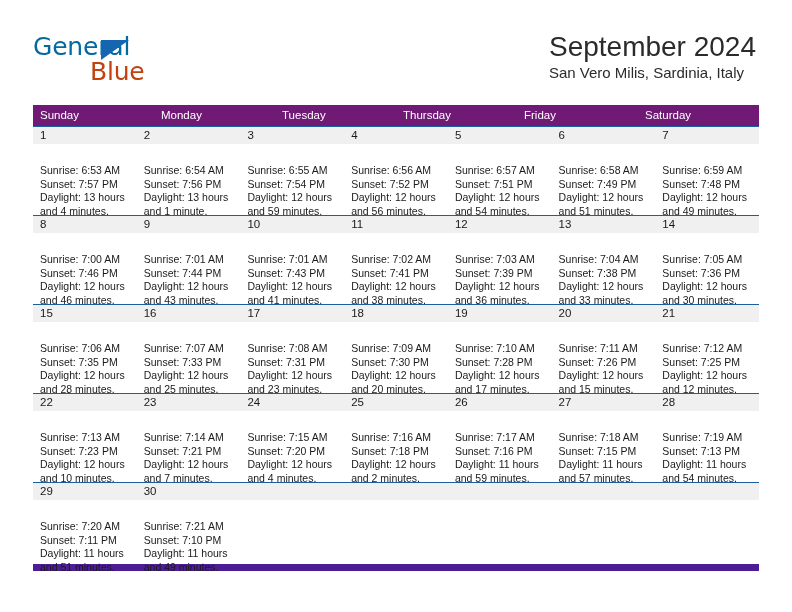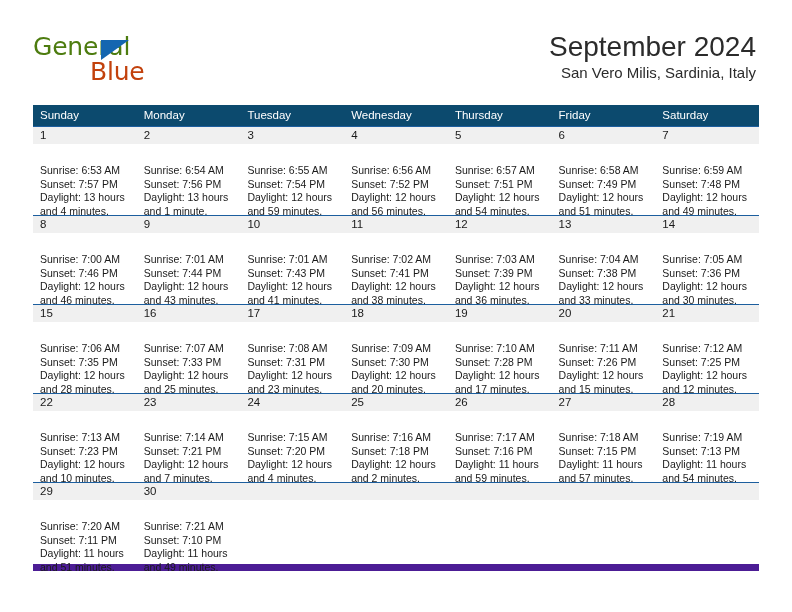--- a/index.html
+++ b/index.html
@@ -35,21 +35,21 @@
     top: 32px;
     width: 230px;
     height: 52px;
   }
   .brand-general {
     position: absolute;
     left: 0;
     top: 0;
     font-size: 25px;
     letter-spacing: -0.2px;
-    color: #4d7c0f;
+    color: #0369a1;
     font-family: "DejaVu Sans", sans-serif;
     font-weight: 400;
   }
   .brand-flag {
     position: absolute;
     left: 68px;
     top: 8px;
     width: 0;
     height: 0;
     border-left: 28px solid #1466b0;
@@ -62,21 +62,21 @@
     font-size: 25px;
     letter-spacing: -0.2px;
     color: #c2410c;
     font-family: "DejaVu Sans", sans-serif;
     font-weight: 400;
   }
   .title-block {
     position: absolute;
     right: 36px;
     top: 30px;
-    text-align: right;
+    text-align: left;
   }
   .cal-title {
     font-size: 28px;
     color: #2b2b2b;
     font-weight: 400;
     line-height: 34px;
     white-space: nowrap;
   }
   .cal-subtitle {
     margin-top: 0;
@@ -89,21 +89,21 @@
 
   
   .calendar {
     position: absolute;
     left: 33px;
     top: 105px;
     width: 726px;
   }
   .weekdays {
     display: flex;
-    background: #0c4a6e;
+    background: #701a75;
     height: 21px;
   }
   .weekday {
     flex: 1 1 0;
     min-width: 0;
     color: #ffffff;
     font-size: 11.5px;
     line-height: 21px;
     padding-left: 7px;
     box-sizing: border-box;
@@ -169,21 +169,20 @@
     </div>
 
   </div>
 
   <div class="calendar">
 
     <div class="weekdays">
       <div class="weekday">Sunday</div>
       <div class="weekday">Monday</div>
       <div class="weekday">Tuesday</div>
-      <div class="weekday">Wednesday</div>
       <div class="weekday">Thursday</div>
       <div class="weekday">Friday</div>
       <div class="weekday">Saturday</div>
     </div>
 
     <div class="week">
       <div class="day">
         <div class="day-num">1</div>
         <div class="day-info">
           <div>Sunrise: 6:53 AM</div>

